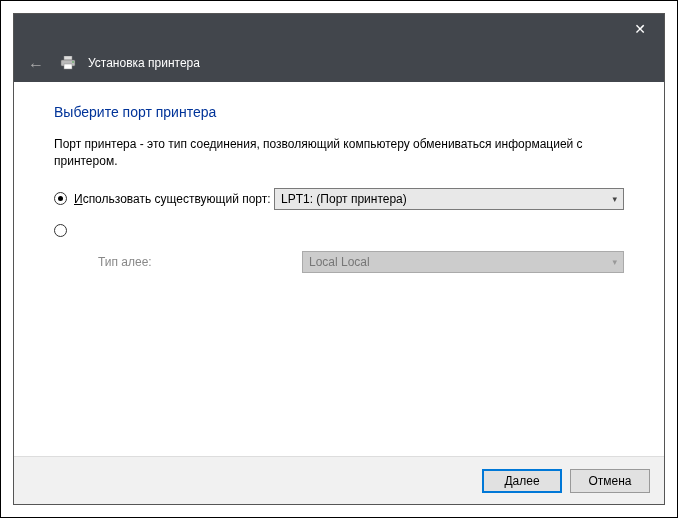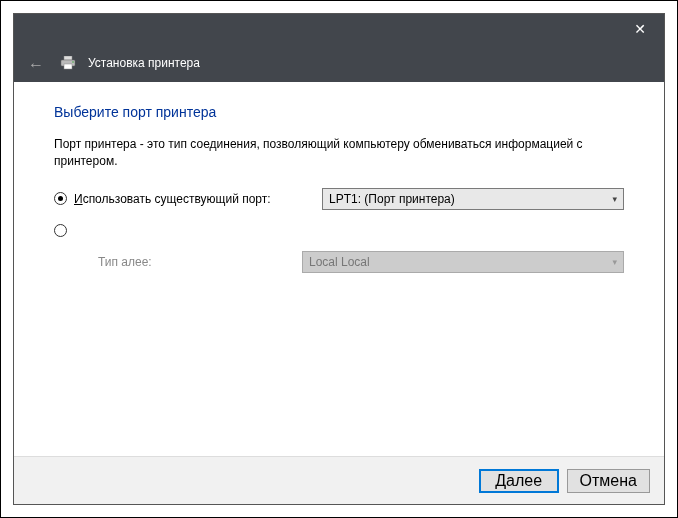--- a/index.html
+++ b/index.html
@@ -82,21 +82,21 @@
     }
     .form-row {
       display: flex;
       align-items: center;
       margin-bottom: 14px;
     }
     .radio-group {
       display: flex;
       align-items: center;
       gap: 7px;
-      width: 268px;
+      width: 220px;
       flex-shrink: 0;
     }
     .radio {
       width: 13px;
       height: 13px;
       border: 1px solid #333;
       border-radius: 50%;
       display: flex;
       align-items: center;
       justify-content: center;
@@ -160,21 +160,21 @@
       align-items: center;
       justify-content: flex-end;
       padding: 0 14px;
       gap: 8px;
     }
     .btn {
       min-width: 80px;
       height: 24px;
       border: 1px solid #999;
       background: #e1e1e1;
-      font-size: 16px;
+      font-size: 12px;
       display: flex;
       align-items: center;
       justify-content: center;
       cursor: pointer;
       padding: 0 12px;
     }
     .btn.primary {
       border: 2px solid #0078d7;
       background: #e1e1e1;
     }

